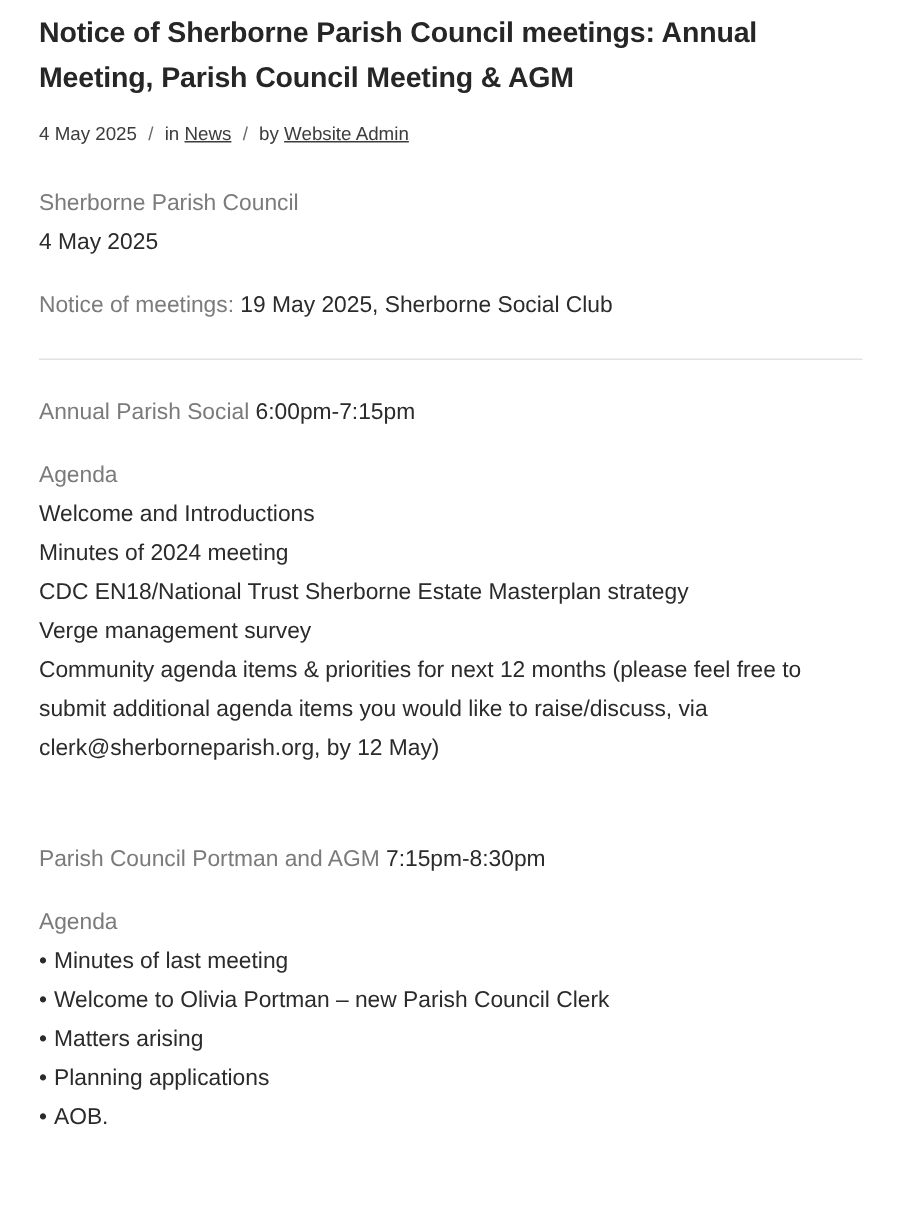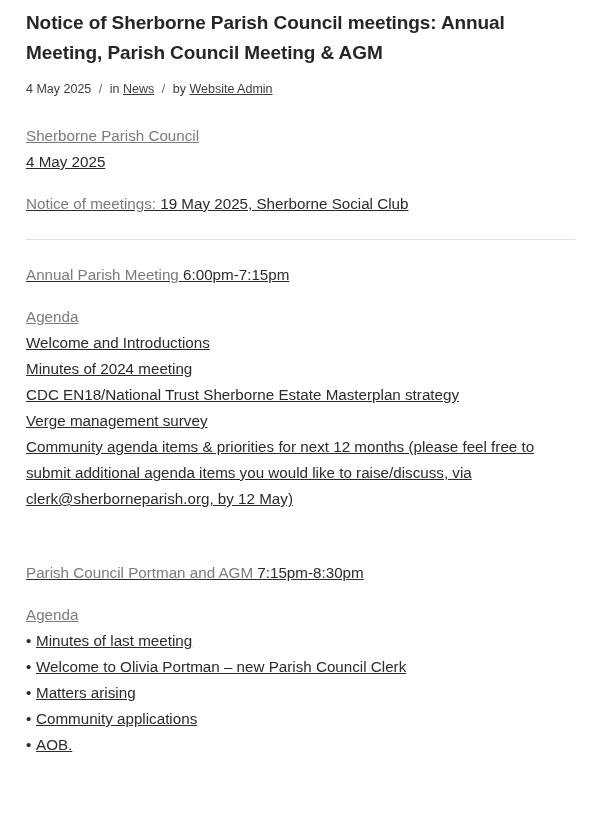--- a/index.html
+++ b/index.html
@@ -58,21 +58,20 @@
 
   
   .content {
     padding-top: 26px;
     font-size: 15.2px;
     line-height: 26px;
     color: #2b2b2b;
   }
   .content p {
     margin: 0;
-    text-decoration: underline;
   }
   .muted {
     color: #7b7b7b;
   }
   .gap-sm { height: 16px; }
   .gap-md { height: 22px; }
   .gap-lg { height: 48px; }
 
   hr.divider {
     border: 0;
@@ -111,21 +110,21 @@
     <div class="gap-sm"></div>
 
     <p><span class="muted">Notice of meetings:</span> <span>19 May 2025, Sherborne Social Club</span></p>
 
     <div class="gap-md"></div>
 
     <hr class="divider">
 
     <div class="gap-md"></div>
 
-    <p><span class="muted">Annual Parish Meeting</span> <span>6:00pm-7:15pm</span></p>
+    <p><span class="muted">Annual Parish Social</span> <span>6:00pm-7:15pm</span></p>
 
     <div class="gap-sm"></div>
 
     <p class="muted">Agenda</p>
     <p>Welcome and Introductions</p>
     <p>Minutes of 2024 meeting</p>
     <p>CDC EN18/National Trust Sherborne Estate Masterplan strategy</p>
     <p>Verge management survey</p>
     <p>Community agenda items &amp; priorities for next 12 months (please feel free to submit additional agenda items you would like to raise/discuss, via clerk@sherborneparish.org, by 12 May)</p>
 
@@ -133,17 +132,17 @@
 
     <p><span class="muted">Parish Council Portman and AGM</span> <span>7:15pm-8:30pm</span></p>
 
     <div class="gap-sm"></div>
 
     <p class="muted">Agenda</p>
 
     <p class="bullet-line"><span class="dot">•</span><span>Minutes of last meeting</span></p>
     <p class="bullet-line"><span class="dot">•</span><span>Welcome to Olivia Portman – new Parish Council Clerk</span></p>
     <p class="bullet-line"><span class="dot">•</span><span>Matters arising</span></p>
-    <p class="bullet-line"><span class="dot">•</span><span>Community applications</span></p>
+    <p class="bullet-line"><span class="dot">•</span><span>Planning applications</span></p>
     <p class="bullet-line"><span class="dot">•</span><span>AOB.</span></p>
 
   </div>
 </div>
 
 </body></html>

